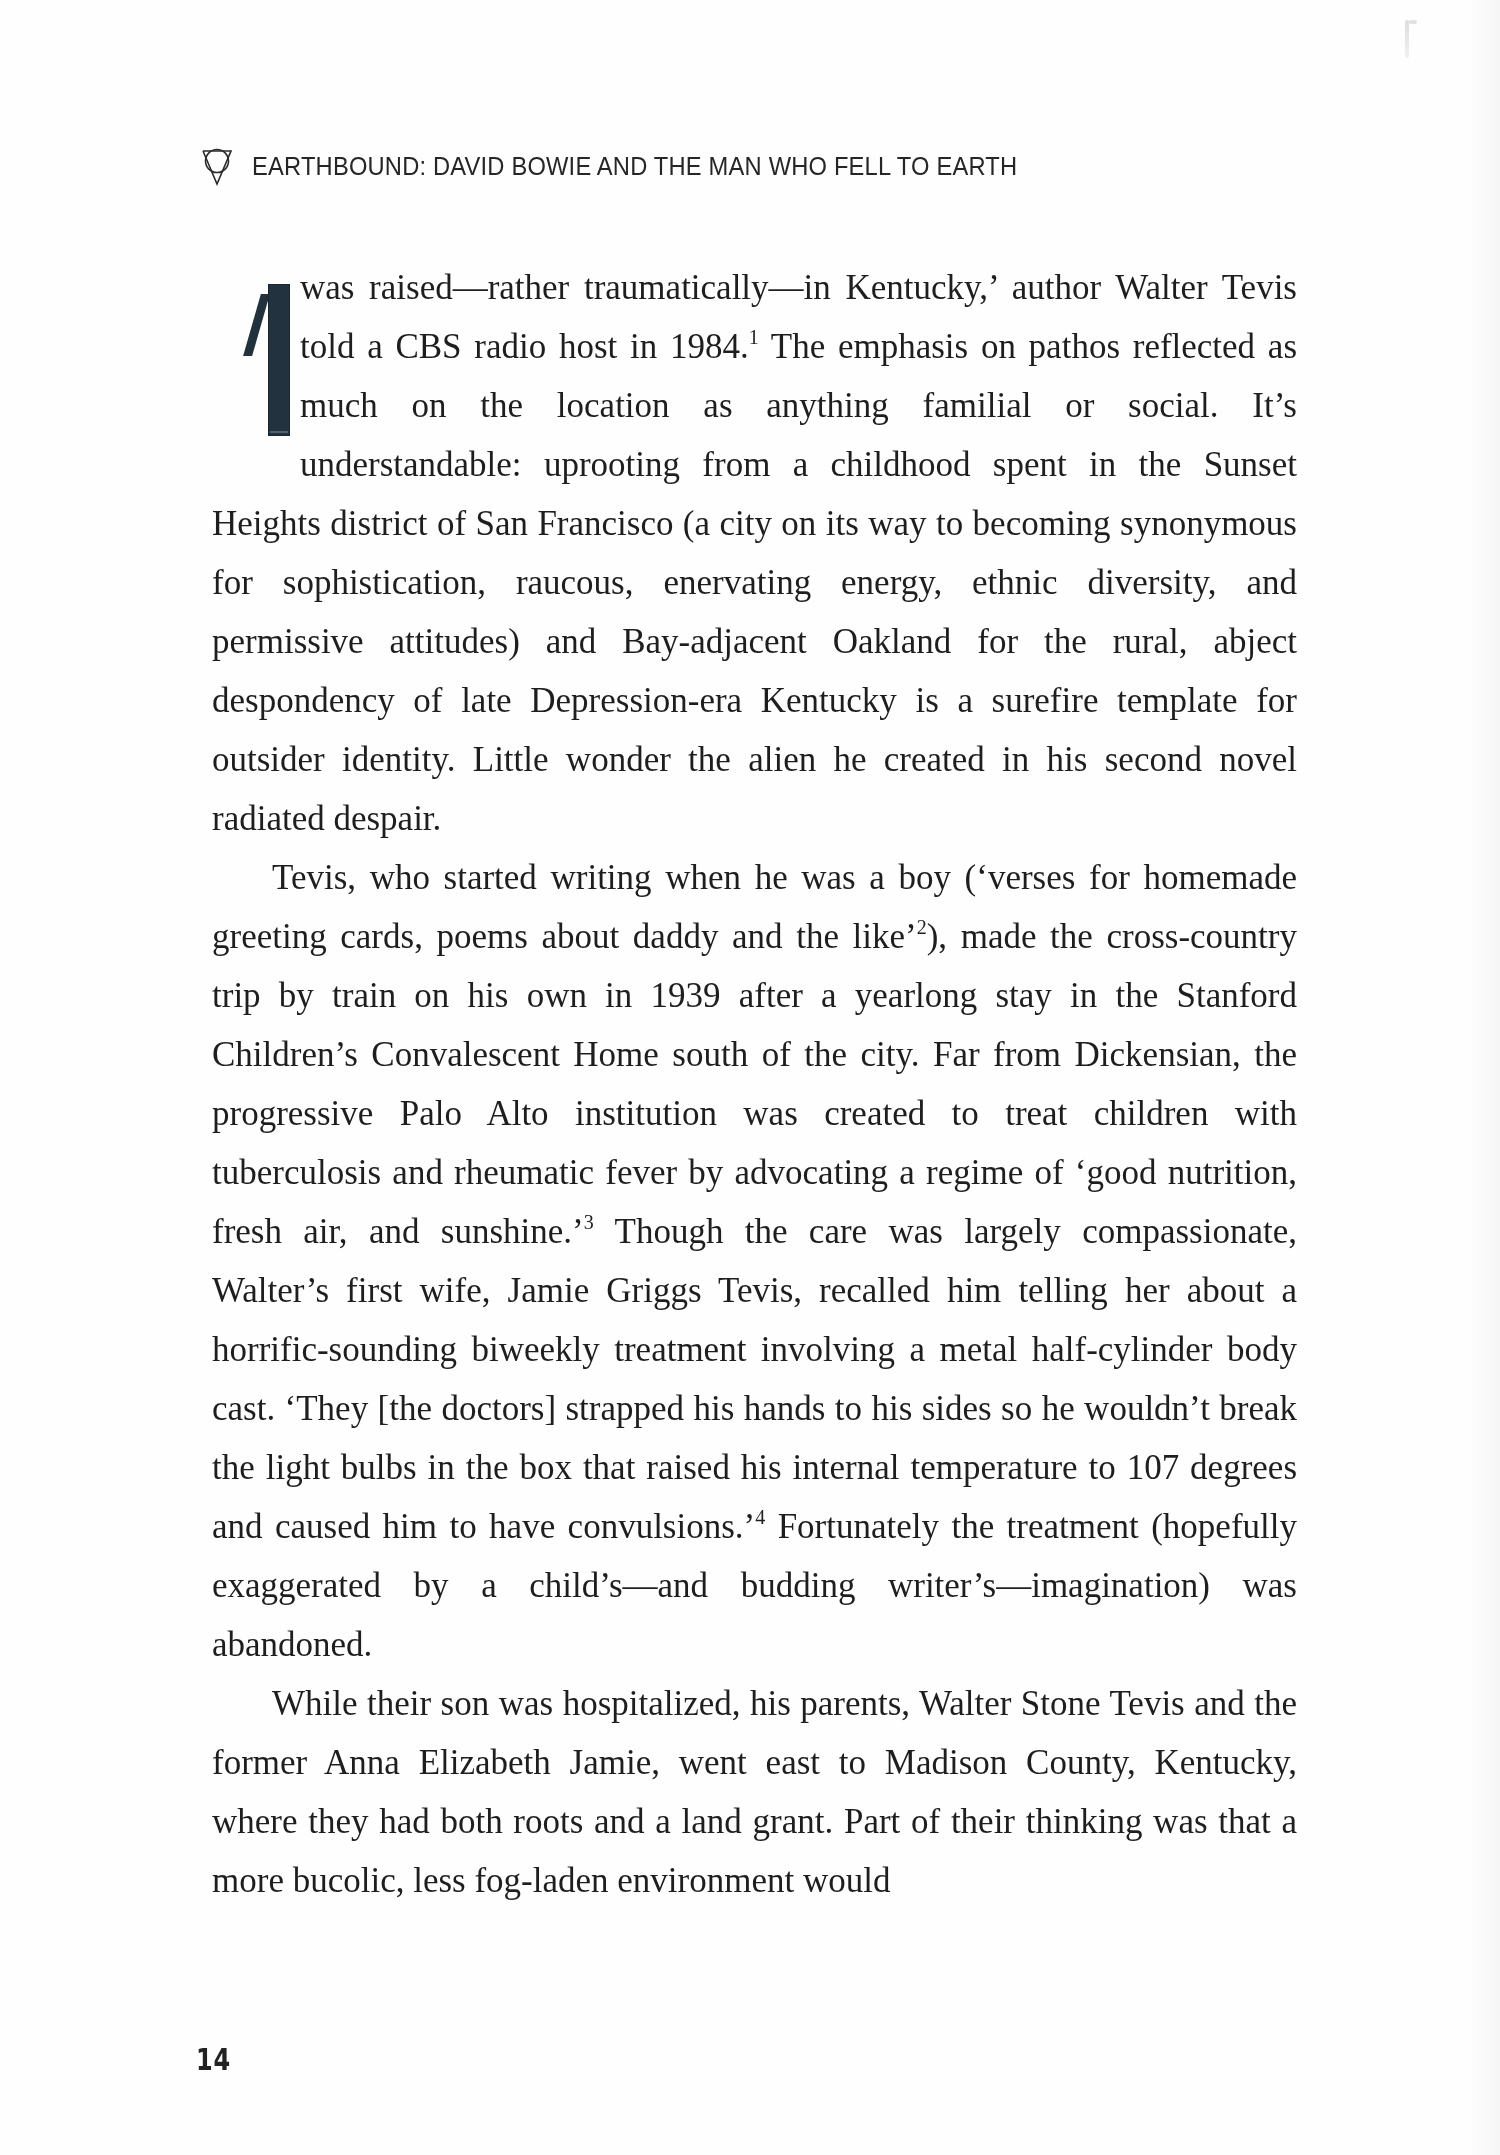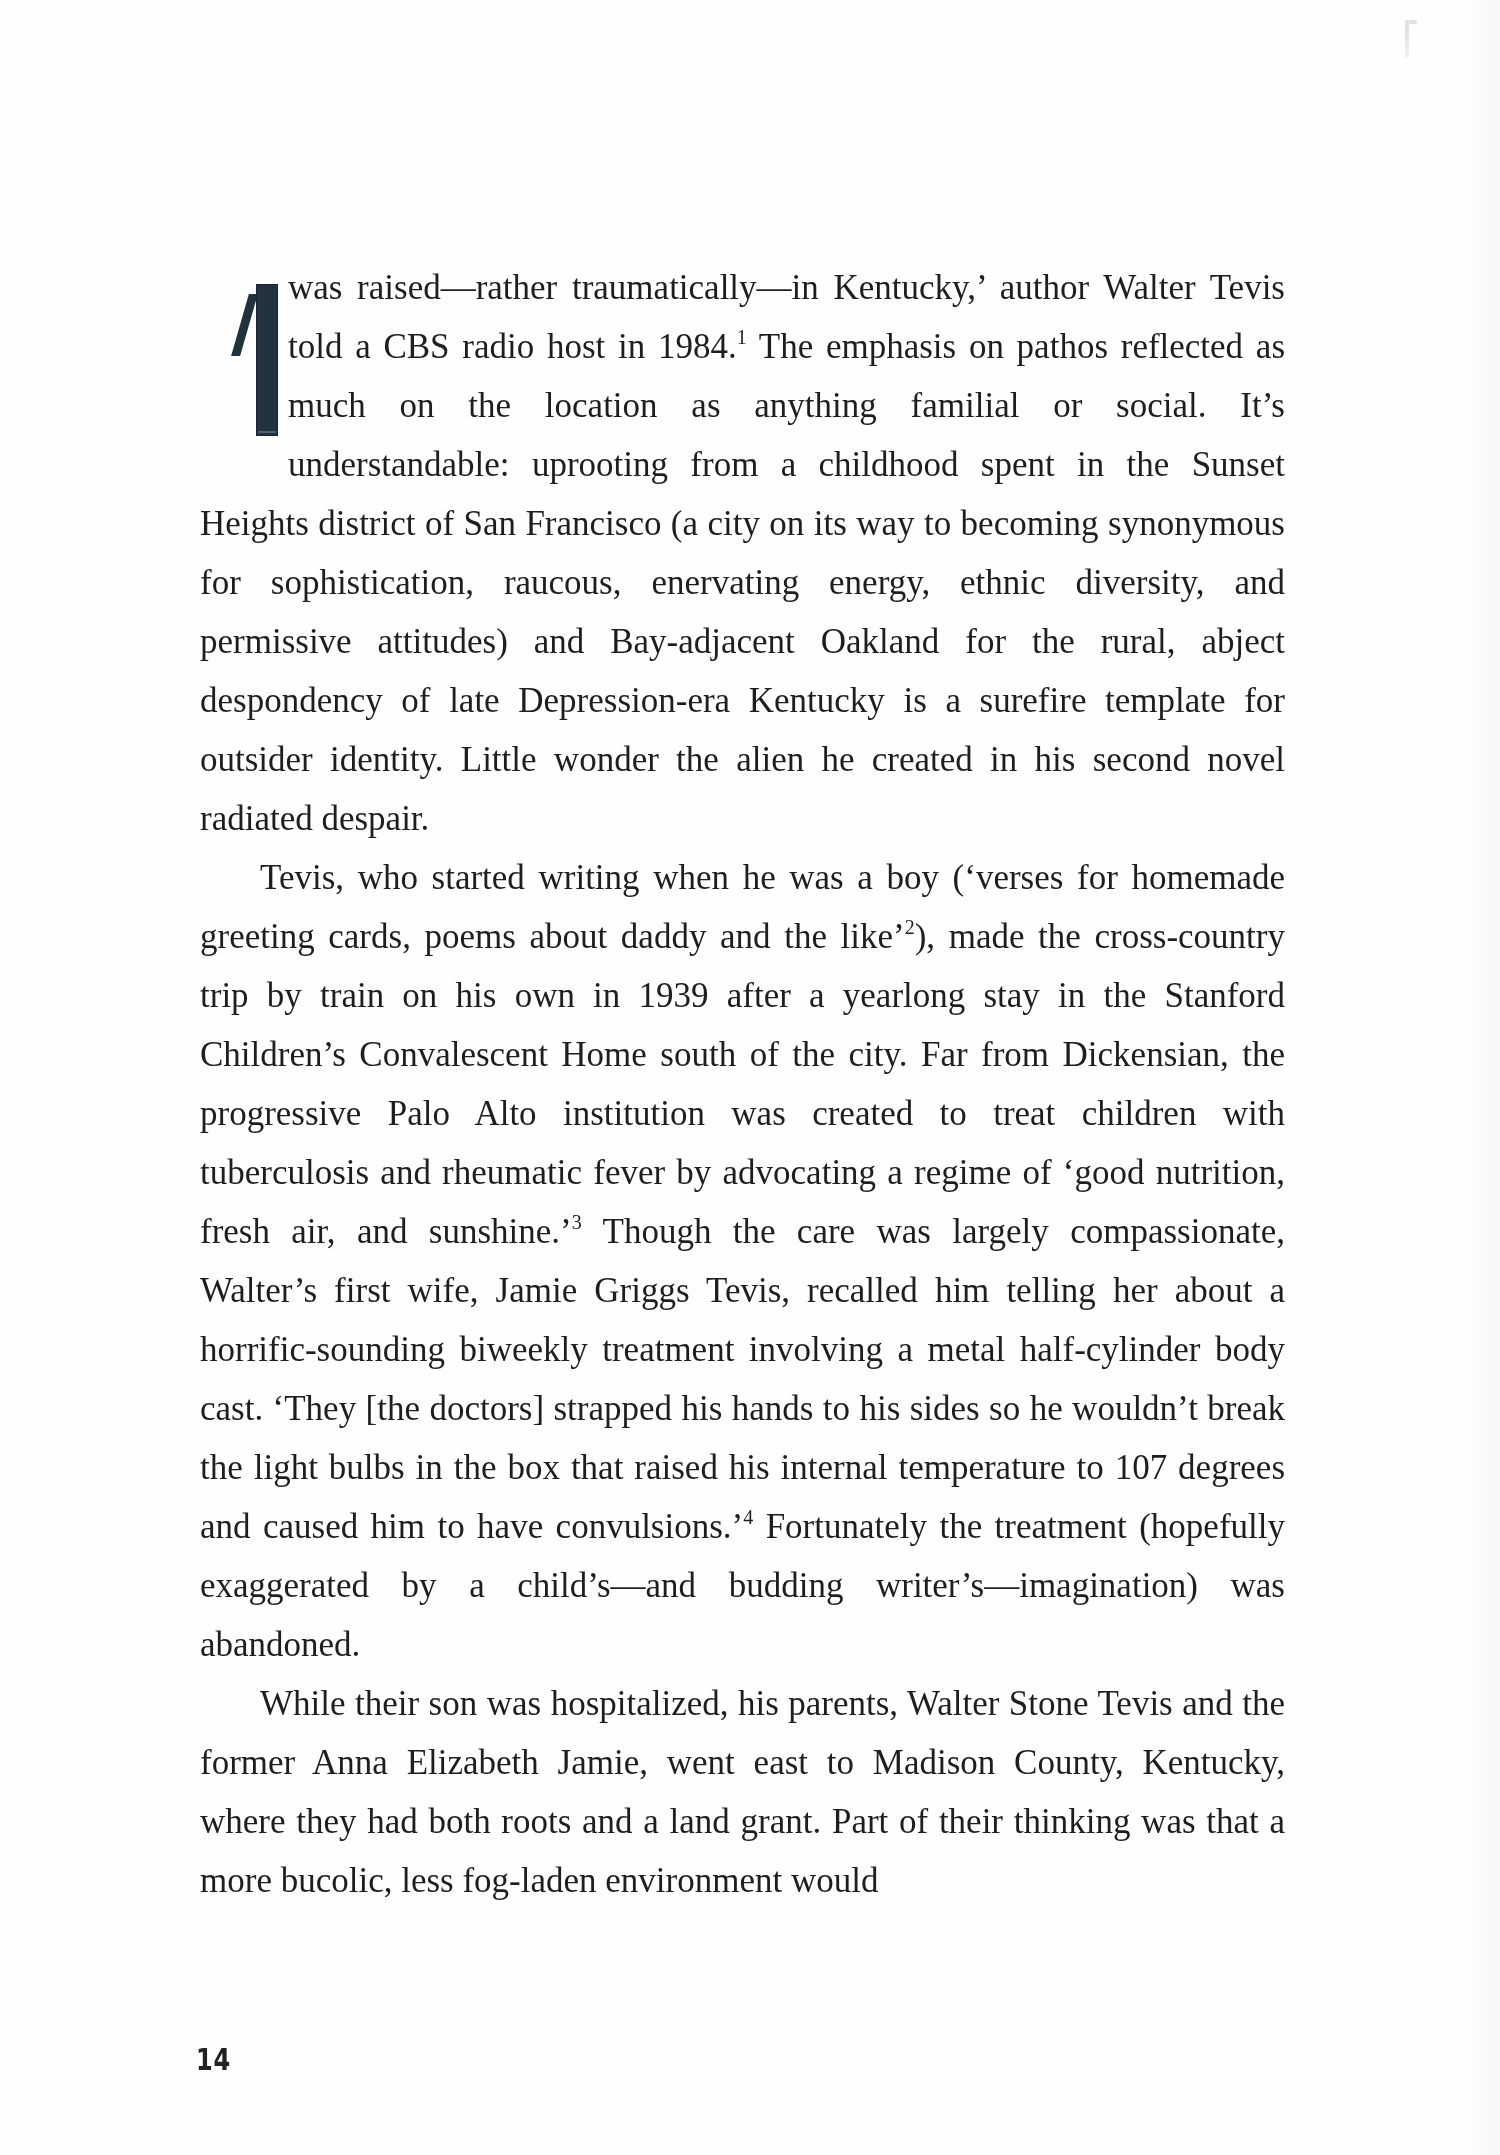--- a/index.html
+++ b/index.html
@@ -57,21 +57,21 @@
       font-family: "Liberation Sans", "DejaVu Sans", sans-serif;
       font-size: 25.5px;
       letter-spacing: 0.2px;
       color: #262626;
       transform: scaleX(0.93);
       transform-origin: left center;
       white-space: nowrap;
     }
     .body-text {
       position: absolute;
-      left: 200px;
+      left: 212px;
       top: 258px;
       width: 1085px;
       font-size: 35px;
       line-height: 59px;
       text-align: justify;
       hyphens: none;
     }
     .body-text p {
       margin: 0;
     }
@@ -145,20 +145,29 @@
     }
   </style>
 </head>
 <body>
 
 <div class="page">
 
   <div class="scan-mark"></div>
   <div class="gutter-shade"></div>
 
+  <div class="running-head">
+    <span>
+      <svg viewBox="0 0 34 40" xmlns="http://www.w3.org/2000/svg">
+        <circle cx="17" cy="15" r="11.5" fill="none" stroke="#2a2a2a" stroke-width="1.6"></circle>
+        <polyline points="3,5 31,5 17,38 3,5" fill="none" stroke="#2a2a2a" stroke-width="1.6" stroke-linejoin="miter"></polyline>
+      </svg>
+    </span>
+    <span class="running-head-text">EARTHBOUND: DAVID BOWIE AND THE MAN WHO FELL TO EARTH</span>
+  </div>
 
   <div class="body-text">
 
     <p class="first-para">
       <span class="dropcap-wrap">
         <span class="dropcap-quote"></span>
         <span class="dropcap-letter"></span>
       </span><span>was raised—rather traumatically—in Kentucky,’ author Walter Tevis told a CBS radio host in 1984.</span><sup class="fn">1</sup><span> The emphasis on pathos reflected as much on the location as anything familial or social. It’s understandable: uprooting from a childhood spent in the Sunset Heights district of San Francisco (a city on its way to becoming synonymous for sophistication, raucous, enervating energy, ethnic diversity, and permissive attitudes) and Bay-adjacent Oakland for the rural, abject despondency of late Depression-era Kentucky is a surefire template for outsider identity. Little wonder the alien he created in his second novel radiated despair.</span>
     </p>
 

